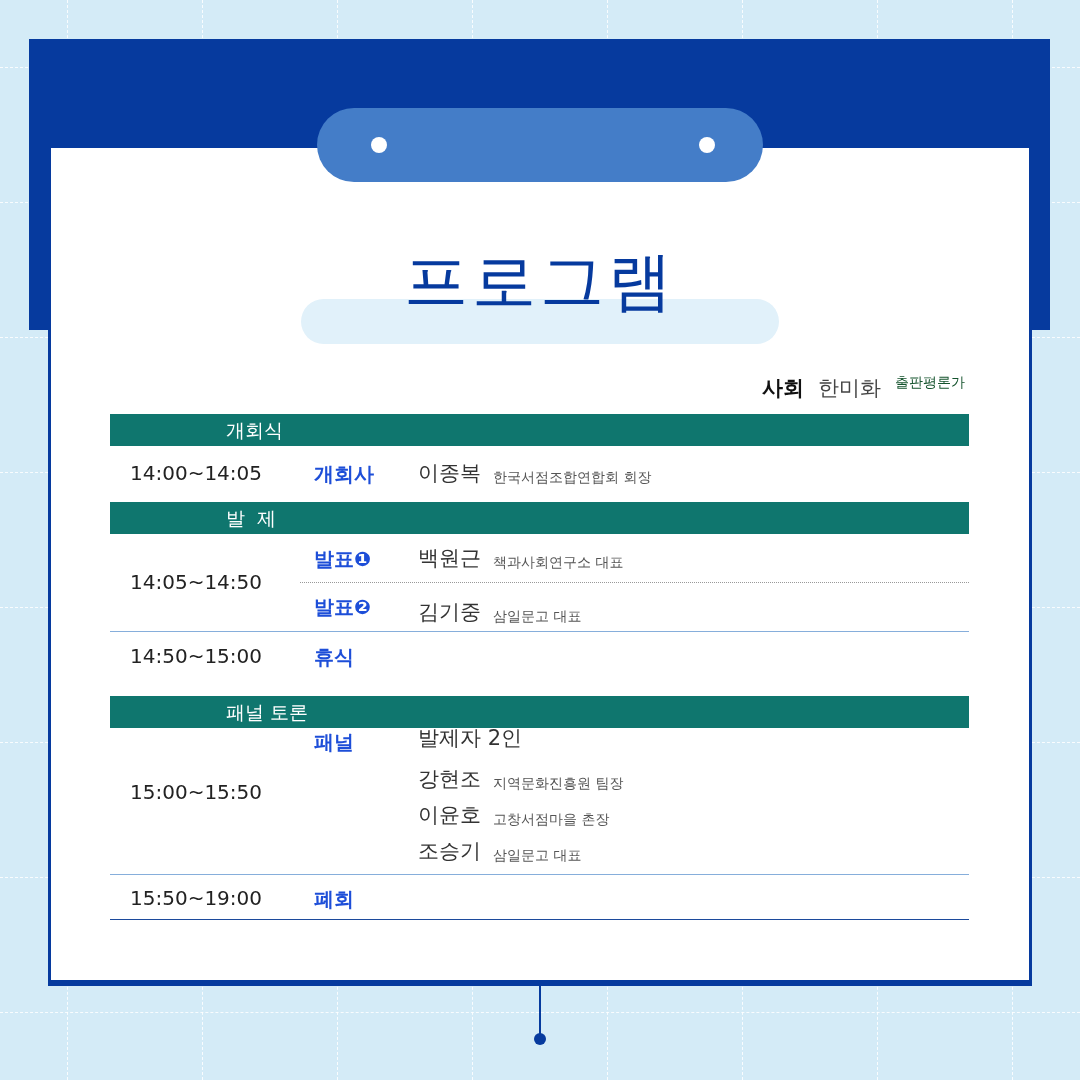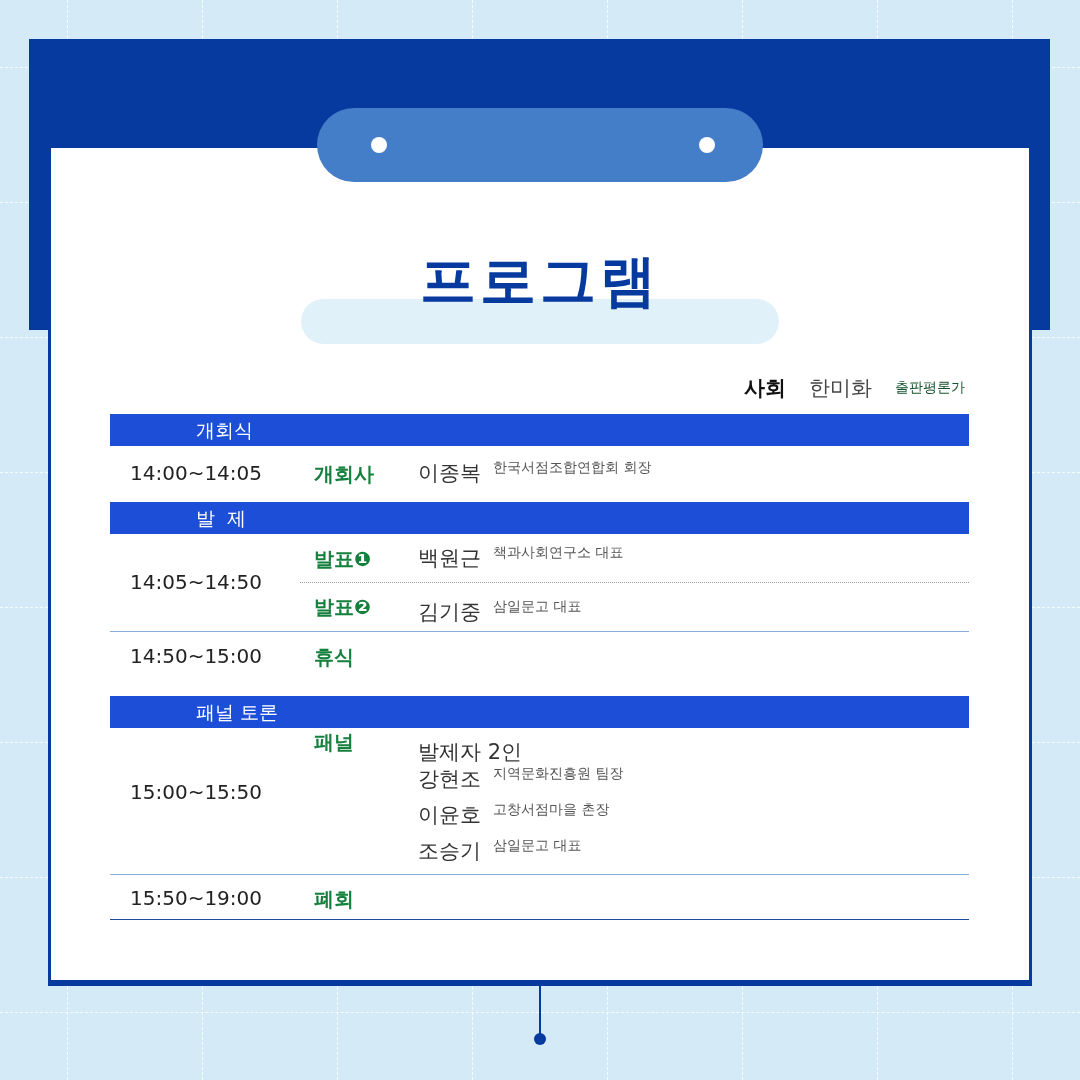--- a/index.html
+++ b/index.html
@@ -53,44 +53,44 @@
   .pill-dot.left { left: 54px; }
   .pill-dot.right { right: 48px; }
   .title-highlight {
     position: absolute; left: 301px; top: 299px;
     width: 478px; height: 45px; border-radius: 23px;
     background: #e1f1fa;
   }
   .page-title {
     position: absolute; left: 300px; top: 236px; width: 480px;
     text-align: center;
-    color: #063a9e; font-size: 56px; font-weight: bold; letter-spacing: 4px;
+    color: #063a9e; font-size: 64px; font-weight: normal; letter-spacing: 4px;
     line-height: 90px;
   }
   .host {
     position: absolute; right: 115px; top: 374px;
-    display: flex; align-items: center; gap: 23px;
+    display: flex; align-items: flex-start; gap: 14px;
   }
   .host-label { font-size: 21px; font-weight: bold; color: #111; }
   .host-name { font-size: 21px; color: #444; }
   .host-role { font-size: 14px; color: #14532d; }
 
   .table { position: absolute; left: 110px; top: 414px; width: 859px; }
   .section-bar {
     position: absolute; left: 0; width: 859px; height: 32px;
-    background: #1d4ed8; color: #fff; font-size: 19px;
-    padding-left: 86px; line-height: 32px;
+    background: #0f766e; color: #fff; font-size: 19px;
+    padding-left: 116px; line-height: 32px;
   }
   .row-time {
     position: absolute; left: 20px; font-size: 20px; color: #222;
   }
   .row-label {
-    position: absolute; left: 204px; font-size: 20px; font-weight: bold; color: #15803d;
+    position: absolute; left: 204px; font-size: 20px; font-weight: bold; color: #1d4ed8;
   }
-  .person { position: absolute; left: 308px; display: flex; align-items: flex-start; gap: 12px; }
+  .person { position: absolute; left: 308px; display: flex; align-items: flex-end; gap: 12px; }
   .person-name { font-size: 21px; color: #333; }
   .person-role { font-size: 14px; color: #555; }
   .sep-light { position: absolute; left: 0; width: 859px; height: 0; border-top: 1px solid #86aedb; }
   .sep-dot { position: absolute; left: 190px; width: 669px; height: 0; border-top: 1px dotted #999; }
   .sep-dark { position: absolute; left: 0; width: 859px; height: 0; border-top: 1.5px solid #1c4a9c; }
 </style>
 </head>
 <body>
 
 <div>
@@ -155,21 +155,21 @@
     <span class="person-name">김기중</span>
     <span class="person-role">삼일문고 대표</span>
   </div>
   <div class="sep-light" style="top:217px"></div>
   <span class="row-time" style="top:230px">14:50~15:00</span>
   <span class="row-label" style="top:230px">휴식</span>
 
   <div class="section-bar" style="top:282px">패널 토론</div>
   <span class="row-time" style="top:366px">15:00~15:50</span>
   <span class="row-label" style="top:315px">패널</span>
-  <div class="person" style="top:324px">
+  <div class="person" style="top:310px">
     <span class="person-name">발제자 2인</span>
   </div>
   <div class="person" style="top:351px">
     <span class="person-name">강현조</span>
     <span class="person-role">지역문화진흥원 팀장</span>
   </div>
   <div class="person" style="top:387px">
     <span class="person-name">이윤호</span>
     <span class="person-role">고창서점마을 촌장</span>
   </div>

